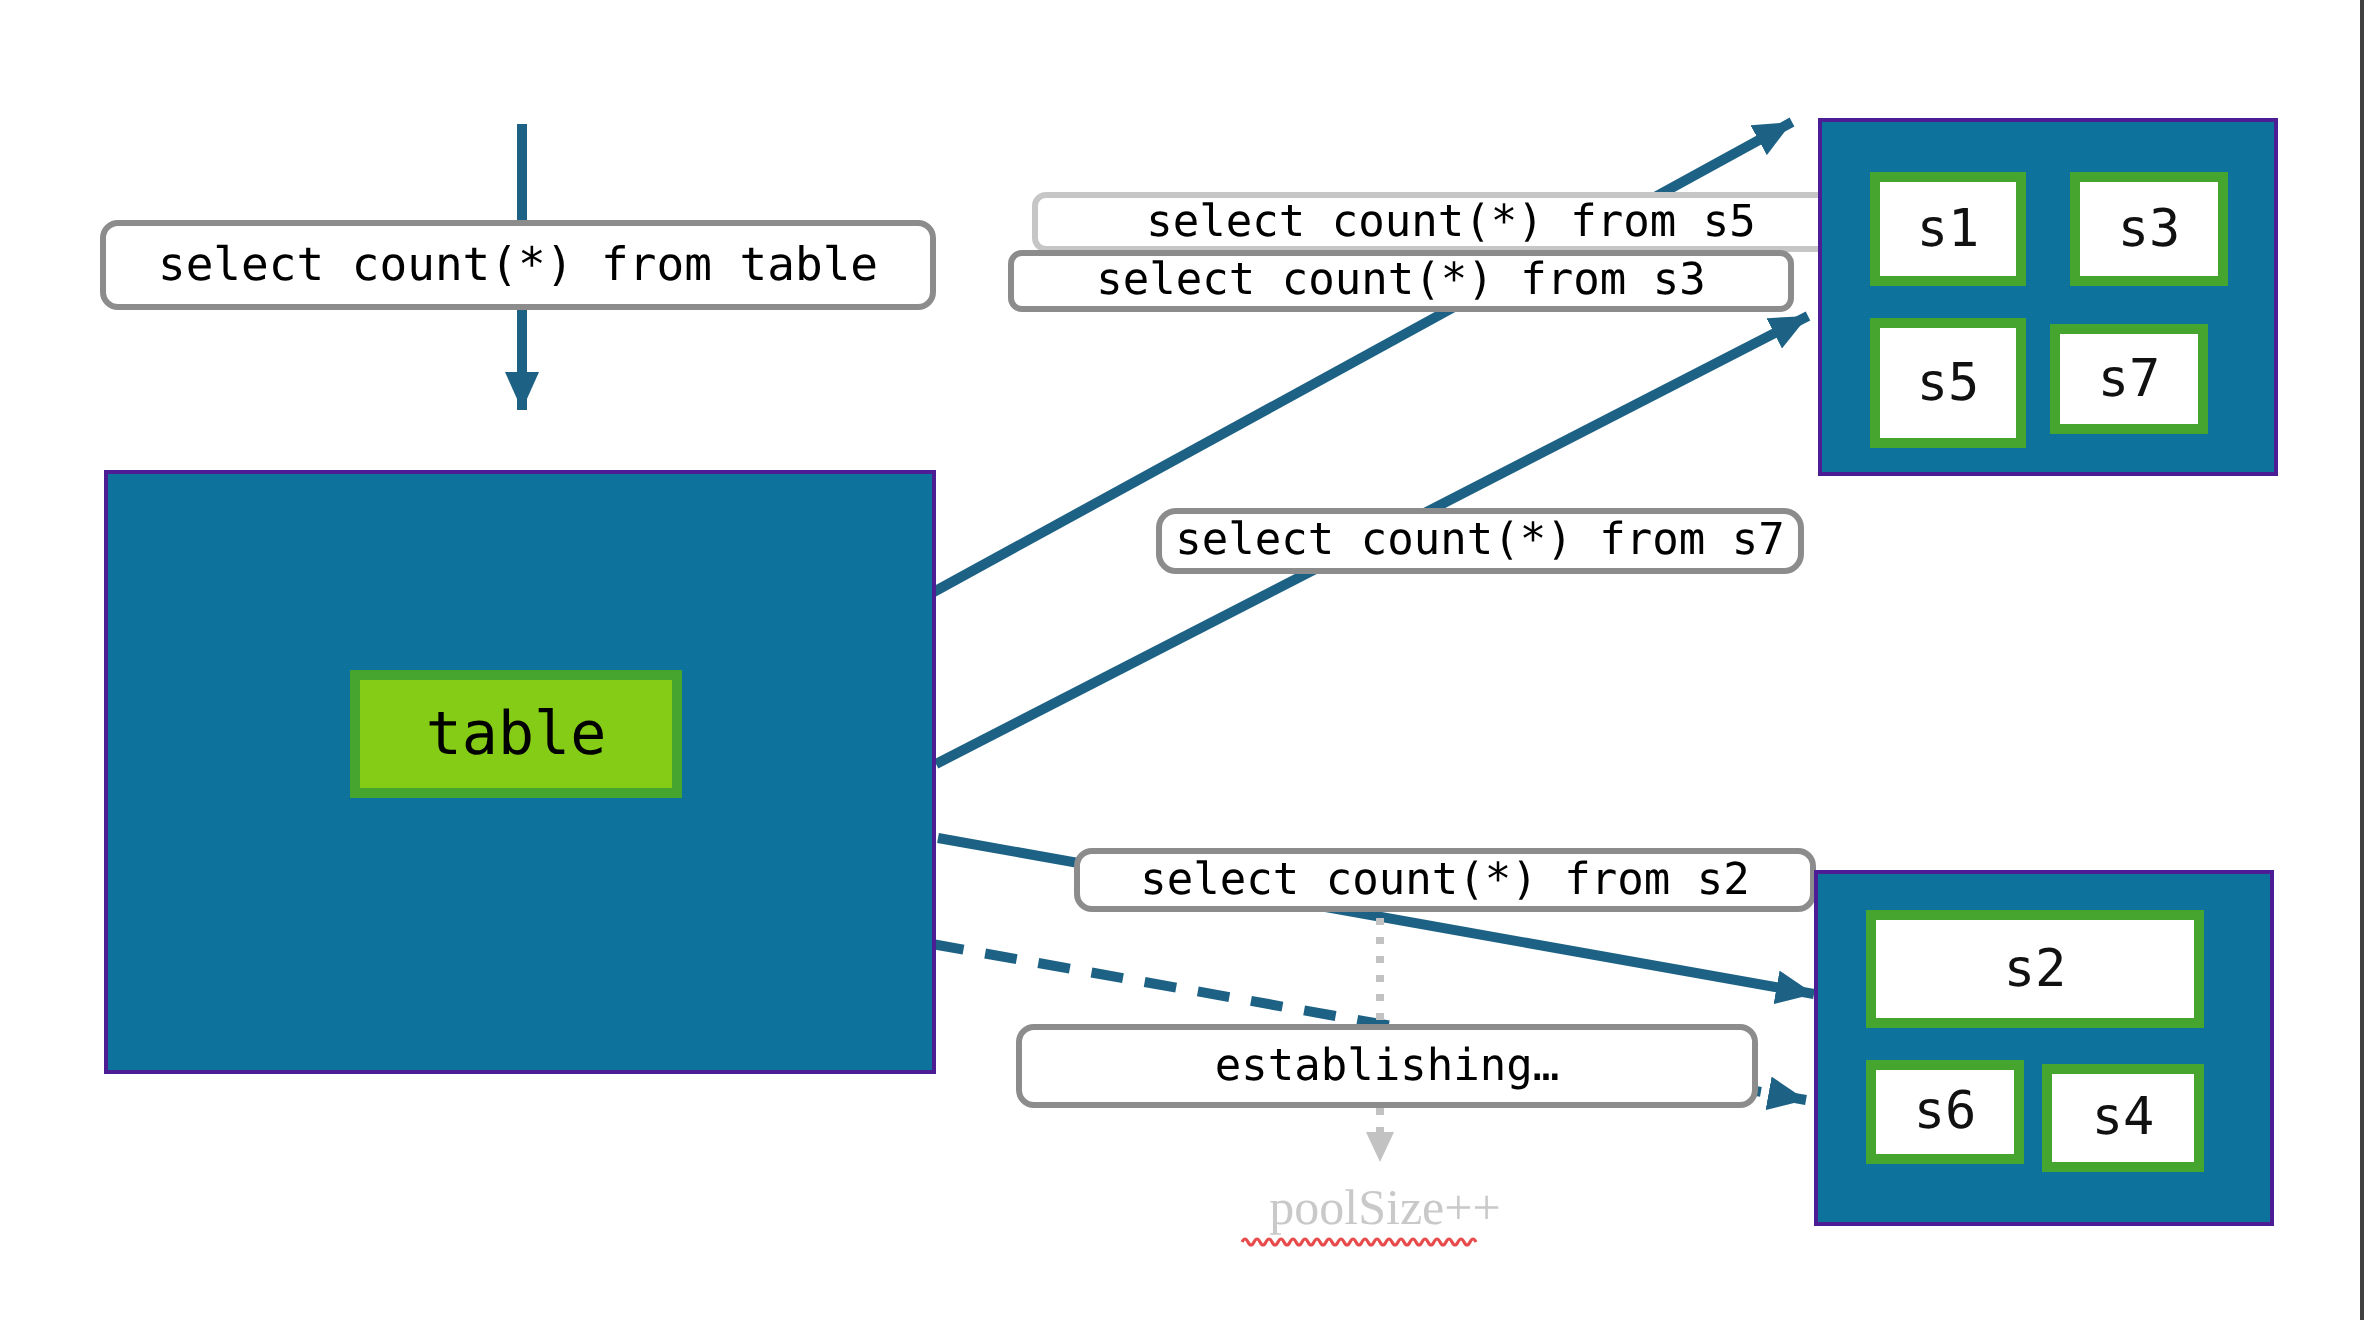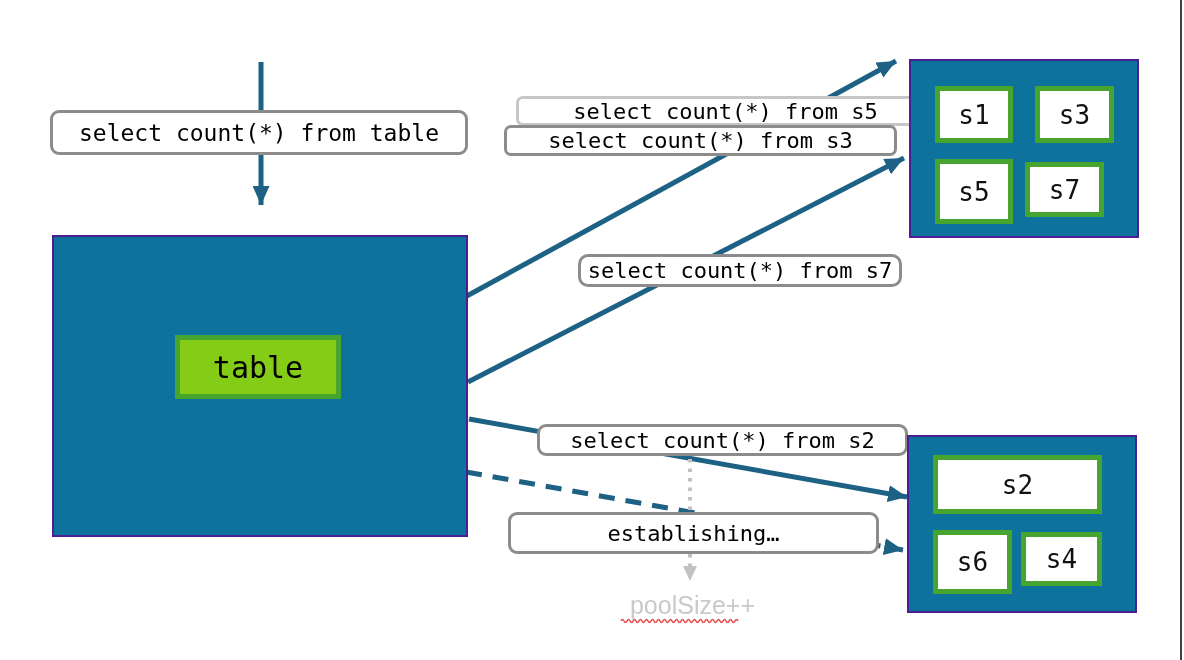--- a/index.html
+++ b/index.html
@@ -20,21 +20,21 @@
   .shard{
     position:absolute;background:#ffffff;border:5px solid #46a52f;box-sizing:border-box;
     display:flex;align-items:center;justify-content:center;font-size:26px;color:#111;
   }
   .table-tag{
     position:absolute;background:#84cc16;border:5px solid #46a52f;box-sizing:border-box;
     display:flex;align-items:center;justify-content:center;font-size:30px;color:#000;
   }
   .poolsize{
     position:absolute;z-index:2;left:600px;top:591px;width:185px;text-align:center;
-    font-family:Liberation Sans, sans-serif;font-size:25px;color:#c9c9c9;
+    font-family:Liberation Serif, serif;font-size:25px;color:#c9c9c9;
   }
   .right-edge{position:absolute;left:1180px;top:0;width:2px;height:660px;background:#404040;z-index:3;}
 </style>
 </head>
 <body>
 
 <div class="stage">
 
   <svg class="arrow-layer" width="1184" height="660" viewBox="0 0 1184 660">
     <defs>
@@ -79,21 +79,21 @@
 
   <div class="bigbox" style="left:909px;top:34px;width:230px;height:179px;">
     <div class="shard" style="left:24px;top:25px;width:78px;height:57px;">s1</div>
     <div class="shard" style="left:124px;top:25px;width:79px;height:57px;">s3</div>
     <div class="shard" style="left:24px;top:98px;width:78px;height:65px;">s5</div>
     <div class="shard" style="left:114px;top:101px;width:79px;height:55px;">s7</div>
   </div>
 
   <div class="bigbox" style="left:907px;top:410px;width:230px;height:178px;">
     <div class="shard" style="left:24px;top:18px;width:169px;height:59px;">s2</div>
-    <div class="shard" style="left:24px;top:93px;width:79px;height:64px;">s6</div>
+    <div class="shard" style="left:24px;top:93px;width:79px;height:52px;">s6</div>
     <div class="shard" style="left:112px;top:95px;width:81px;height:54px;">s4</div>
   </div>
 
   <div class="poolsize">poolSize++</div>
 
   <div class="right-edge"></div>
 
 </div>
 
 </body></html>

